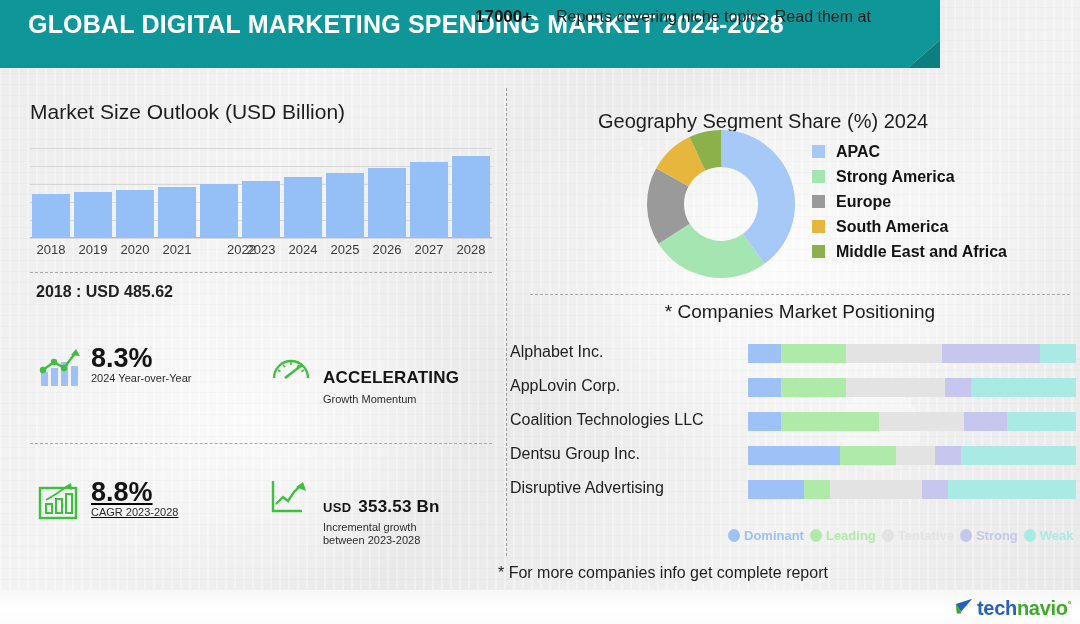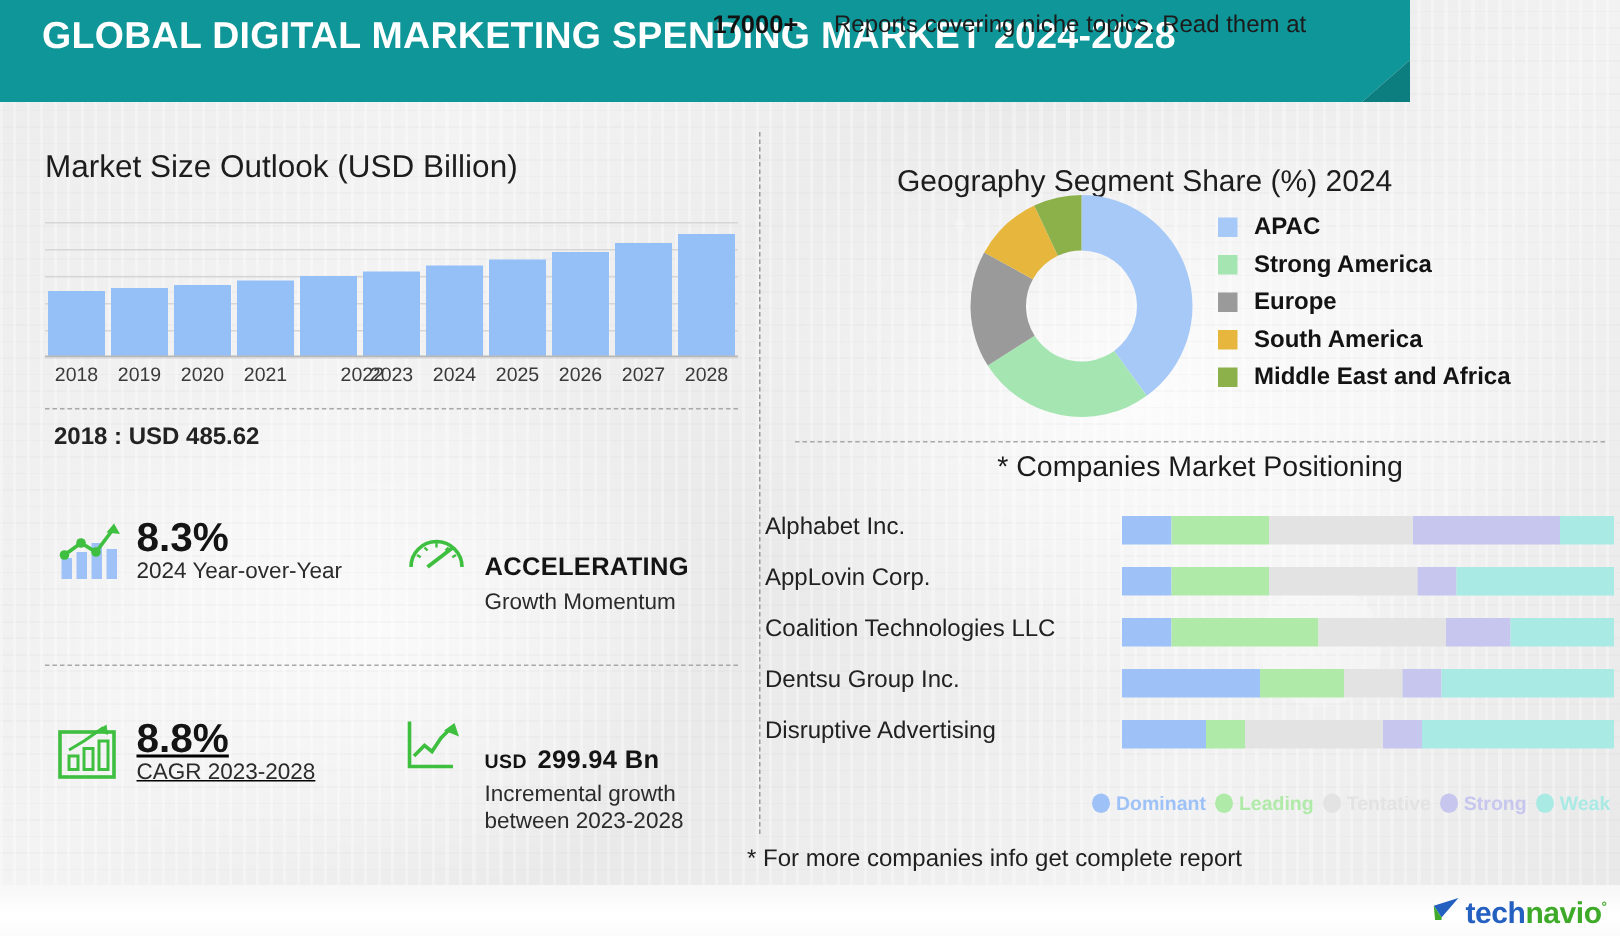--- a/index.html
+++ b/index.html
@@ -96,21 +96,21 @@
   #divider-left-2 {
     position: absolute; left: 30px; top: 443px; width: 462px; height: 0;
     border-top: 1px dashed #a8a8a8;
   }
   
   .kpi { position: absolute; display: flex; align-items: flex-start; gap: 9px; }
   .kpi-icon { flex: 0 0 auto; width: 46px; height: 46px; }
   .kpi-big {
     font-size: 27px; font-weight: bold; color: #141414; line-height: 1.05;
   }
-  .kpi-sub { font-size: 15px; color: #2b2b2b; line-height: 1.22; }
+  .kpi-sub { font-size: 11px; color: #2b2b2b; line-height: 1.22; }
   .kpi-sub-bold { font-size: 17px; font-weight: bold; color: #141414; letter-spacing: .2px; margin-top: 24px; }
   #kpi-yoy   { left: 36px; top: 344px; }
   #kpi-mom   { left: 268px; top: 344px; }
   #kpi-cagr  { left: 36px; top: 478px; text-decoration: underline; }
   #kpi-incr  { left: 268px; top: 473px; }
   .usd-row { display: flex; align-items: baseline; gap: 7px; }
   .usd-label { font-size: 13px; font-weight: bold; color: #141414; letter-spacing: .3px; }
   
   #geo-title {
     position: absolute; left: 598px; top: 90px;
@@ -284,21 +284,21 @@
     <span class="kpi-icon">
       <svg viewBox="0 0 46 46" width="46" height="46">
         <polyline points="5,8 5,38 34,38" fill="none" stroke="#3fbf3f" stroke-width="2.4"></polyline>
         <polyline points="8,31 15,24 20,28 26,19 33,12" fill="none" stroke="#3fbf3f" stroke-width="2.4"></polyline>
         <polygon points="35,9 38,18 28,14" fill="#3fbf3f"></polygon>
       </svg>
     </span>
     <span>
       <div class="usd-row">
         <span class="usd-label">USD</span>
-        <span class="kpi-sub-bold">299.94 Bn</span>
+        <span class="kpi-sub-bold">353.53 Bn</span>
       </div>
       <div class="kpi-sub" style="margin-top:4px">Incremental growth</div>
       <div class="kpi-sub">between 2023-2028</div>
     </span>
   </div>
 
   <div id="geo-title">Geography Segment Share (%) 2024</div>
   <div id="donut"><svg width="152" height="152" viewBox="0 0 152 152">
         <path d="M76 2 A74 74 0 0 1 119.49610866964301 135.8672575837461 L97.7480543348215 105.93362879187305 A37 37 0 0 0 76 39 Z" fill="#a6c9f7"></path>
         <path d="M119.49610866964301 135.8672575837461 A74 74 0 0 1 13.51973351285087 115.65118282844571 L44.75986675642544 95.82559141422286 A37 37 0 0 0 97.7480543348215 105.93362879187305 Z" fill="#a5e5b2"></path>

